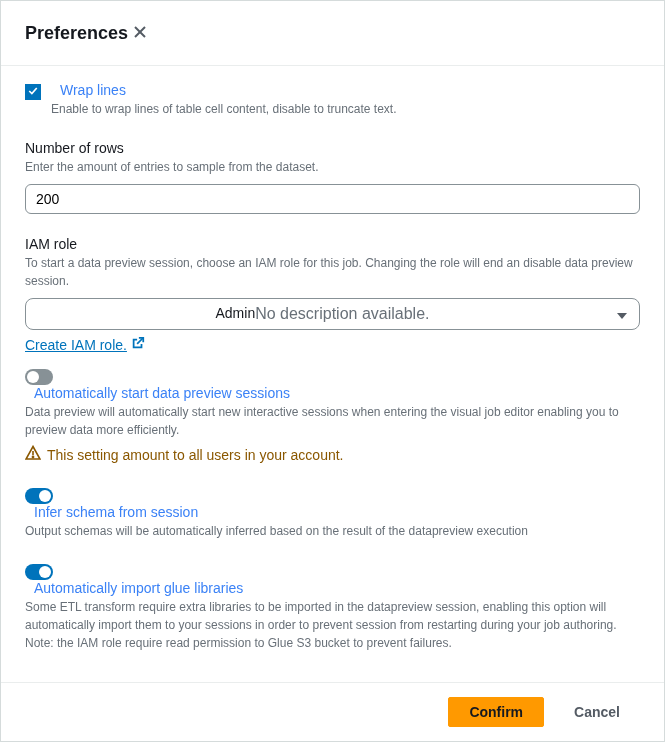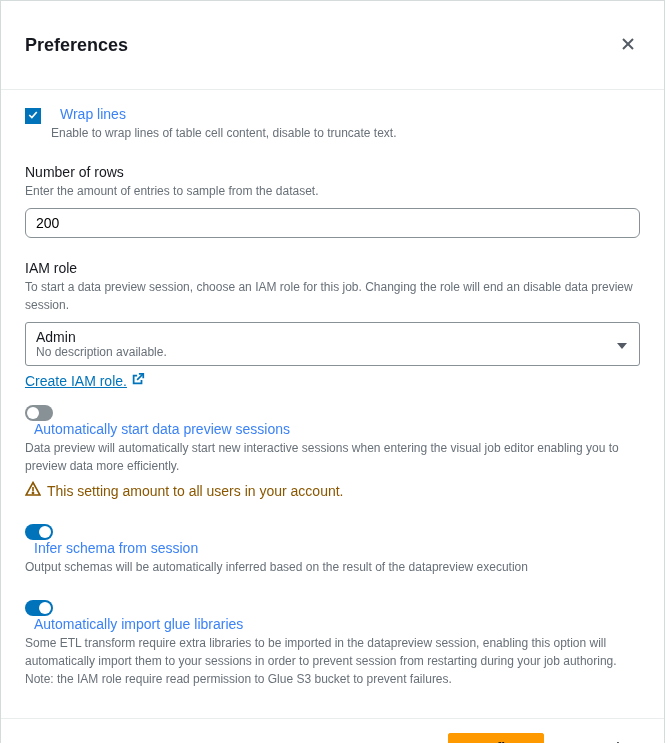--- a/index.html
+++ b/index.html
@@ -12,23 +12,22 @@
     width: 665px;
   }
   .modal {
     border: 1px solid #d5dbdb;
     width: 665px;
     display: flex;
     flex-direction: column;
   }
   .header {
     display: flex;
-    justify-content: space-between;
-    align-items: center;
-    padding: 32px 24px;
+    align-items: center;
+    padding: 20px 24px;
     border-bottom: 1px solid #eaeded;
   }
   .header h2 {
     margin: 0;
     font-size: 18px;
     font-weight: 700;
   }
   .close-btn {
     background: none;
     border: none;
@@ -88,31 +87,31 @@
     width: 100%;
     border: 1px solid #879196;
     border-radius: 6px;
     padding: 6px 10px;
     font-size: 14px;
     font-family: inherit;
   }
   .select {
     width: 100%;
     border: 1px solid #879196;
-    border-radius: 3px;
+    border-radius: 8px;
     padding: 6px 30px 6px 10px;
     background: #fff;
     position: relative;
     cursor: pointer;
     display: flex;
-    flex-direction: column;
+    flex-direction: row;
     justify-content: center;
   }
   .select-value { font-size: 14px; color:#16191f; }
-  .select-sub { font-size: 12px; color:#687078; }
+  .select-sub { font-size: 16px; color:#687078; }
   .select-caret {
     position: absolute;
     right: 12px;
     top: 50%;
     transform: translateY(-50%);
   }
   .link {
     color: #0073bb;
     font-size: 14px;
     text-decoration: underline;

